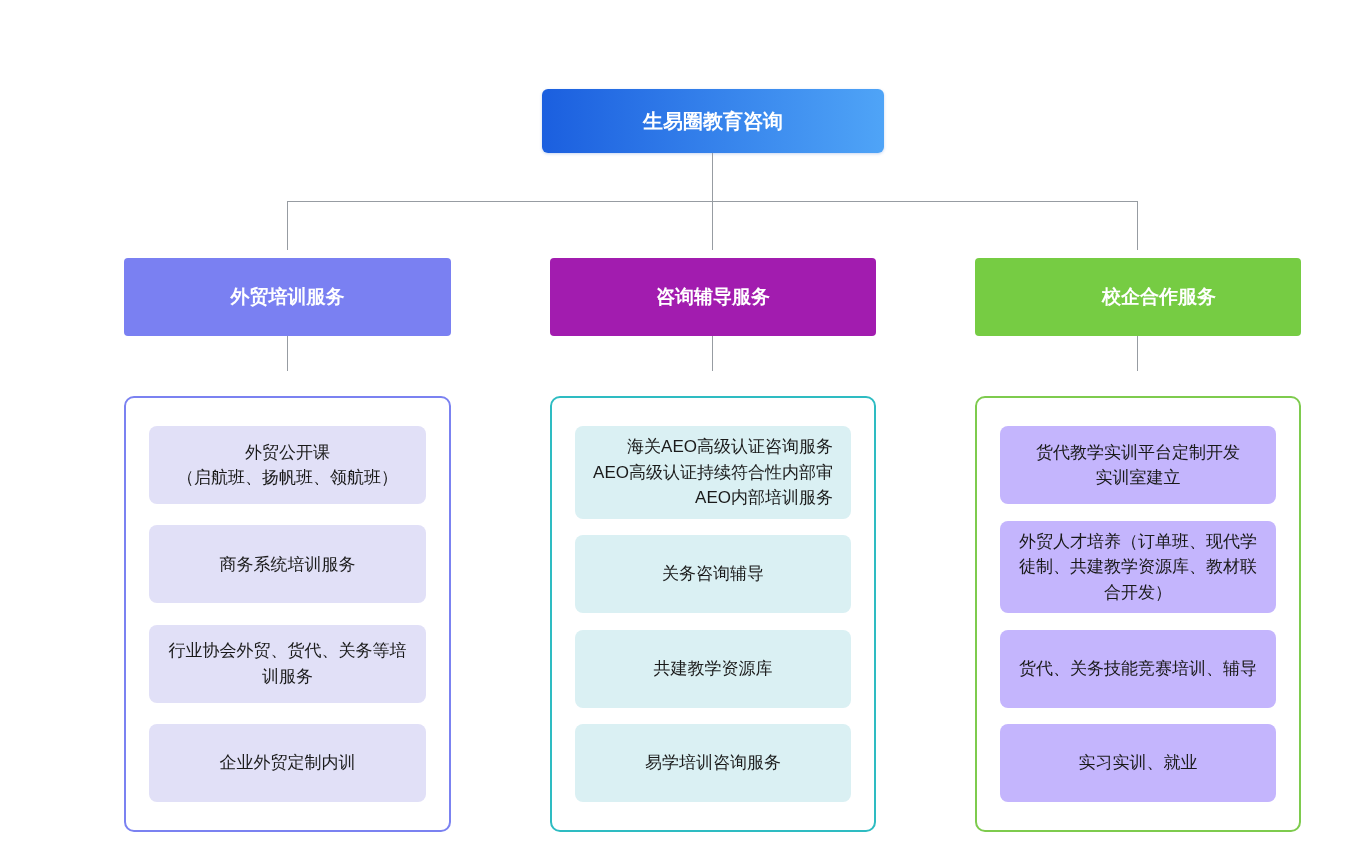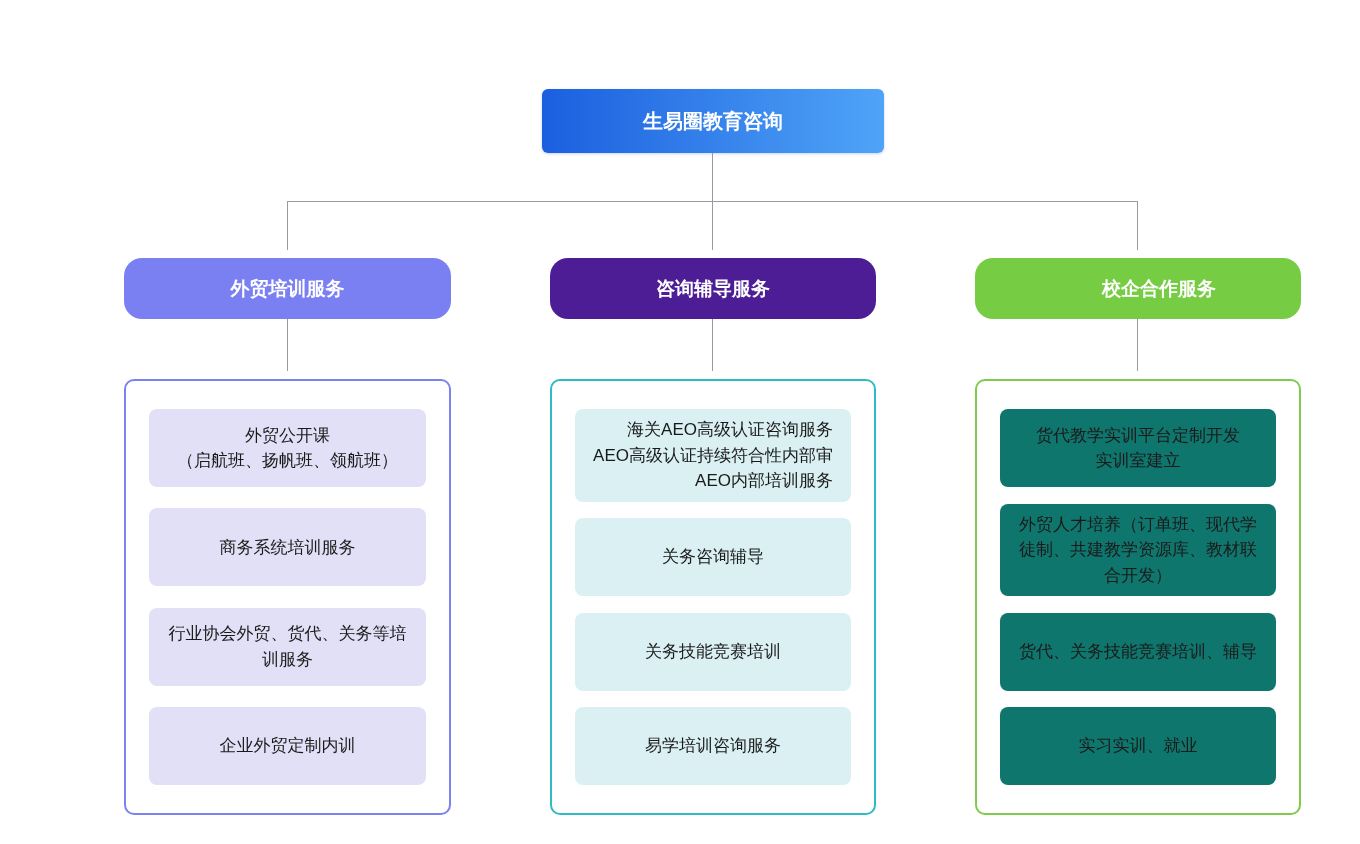--- a/index.html
+++ b/index.html
@@ -31,26 +31,26 @@
   .c-panel-mid      { left: 680px;  top: 279px; width: 1px;  height: 60px; }
   .c-panel-right    { left: 1105px; top: 279px; width: 1px;  height: 60px; }
 
   
   .branch { position: absolute; top: 218px; }
   .branch-0 { left: 84px;  width: 343px; }
   .branch-1 { left: 510px; width: 342px; }
   .branch-2 { left: 935px; width: 342px; }
 
   .branch-header {
-    height: 61px; border-radius: 18px;
+    height: 78px; border-radius: 4px;
     display: flex; align-items: center; justify-content: center;
     color: #ffffff; font-size: 19px; font-weight: bold;
   }
   .branch-0 .branch-header { background: #7a80f2; }
-  .branch-1 .branch-header { background: #4c1d95; }
+  .branch-1 .branch-header { background: #a21caf; }
   .branch-2 .branch-header { background: #76cc43; padding-left: 42px; }
 
   .branch-panel {
     margin-top: 60px; height: 436px;
     background: #ffffff; border: 2px solid; border-radius: 10px;
     padding: 20px 15px;
     display: flex; flex-direction: column; justify-content: space-between;
   }
   .branch-0 .branch-panel { border-color: #7b82f1; }
   .branch-1 .branch-panel { border-color: #2ebcc2; }
@@ -59,21 +59,21 @@
   .branch-item {
     min-height: 78px; border-radius: 8px;
     padding: 8px 12px;
     display: flex; align-items: center; justify-content: center;
     text-align: center; color: #1a1a1a;
     font-size: 17px; line-height: 1.5;
     white-space: pre-line;
   }
   .branch-0 .branch-item { background: #e1e0f7; }
   .branch-1 .branch-item { background: #daf0f3; text-align: right; }
-  .branch-2 .branch-item { background: #0f766e; }
+  .branch-2 .branch-item { background: #c4b5fd; }
 </style>
 </head>
 <body>
 
 <div class="canvas">
 
   <div class="root-node">
     <span>生易圈教育咨询</span>
   </div>
 
@@ -101,21 +101,21 @@
 
   <div class="branch branch-1">
     <div class="branch-header">
       <span>咨询辅导服务</span>
     </div>
     <div class="branch-panel">
       <div class="branch-item">海关AEO高级认证咨询服务
 AEO高级认证持续符合性内部审
 AEO内部培训服务</div>
       <div class="branch-item">关务咨询辅导</div>
-      <div class="branch-item">关务技能竞赛培训</div>
+      <div class="branch-item">共建教学资源库</div>
       <div class="branch-item">易学培训咨询服务</div>
     </div>
   </div>
 
   <div class="branch branch-2">
     <div class="branch-header">
       <span>校企合作服务</span>
     </div>
     <div class="branch-panel">
       <div class="branch-item">货代教学实训平台定制开发

